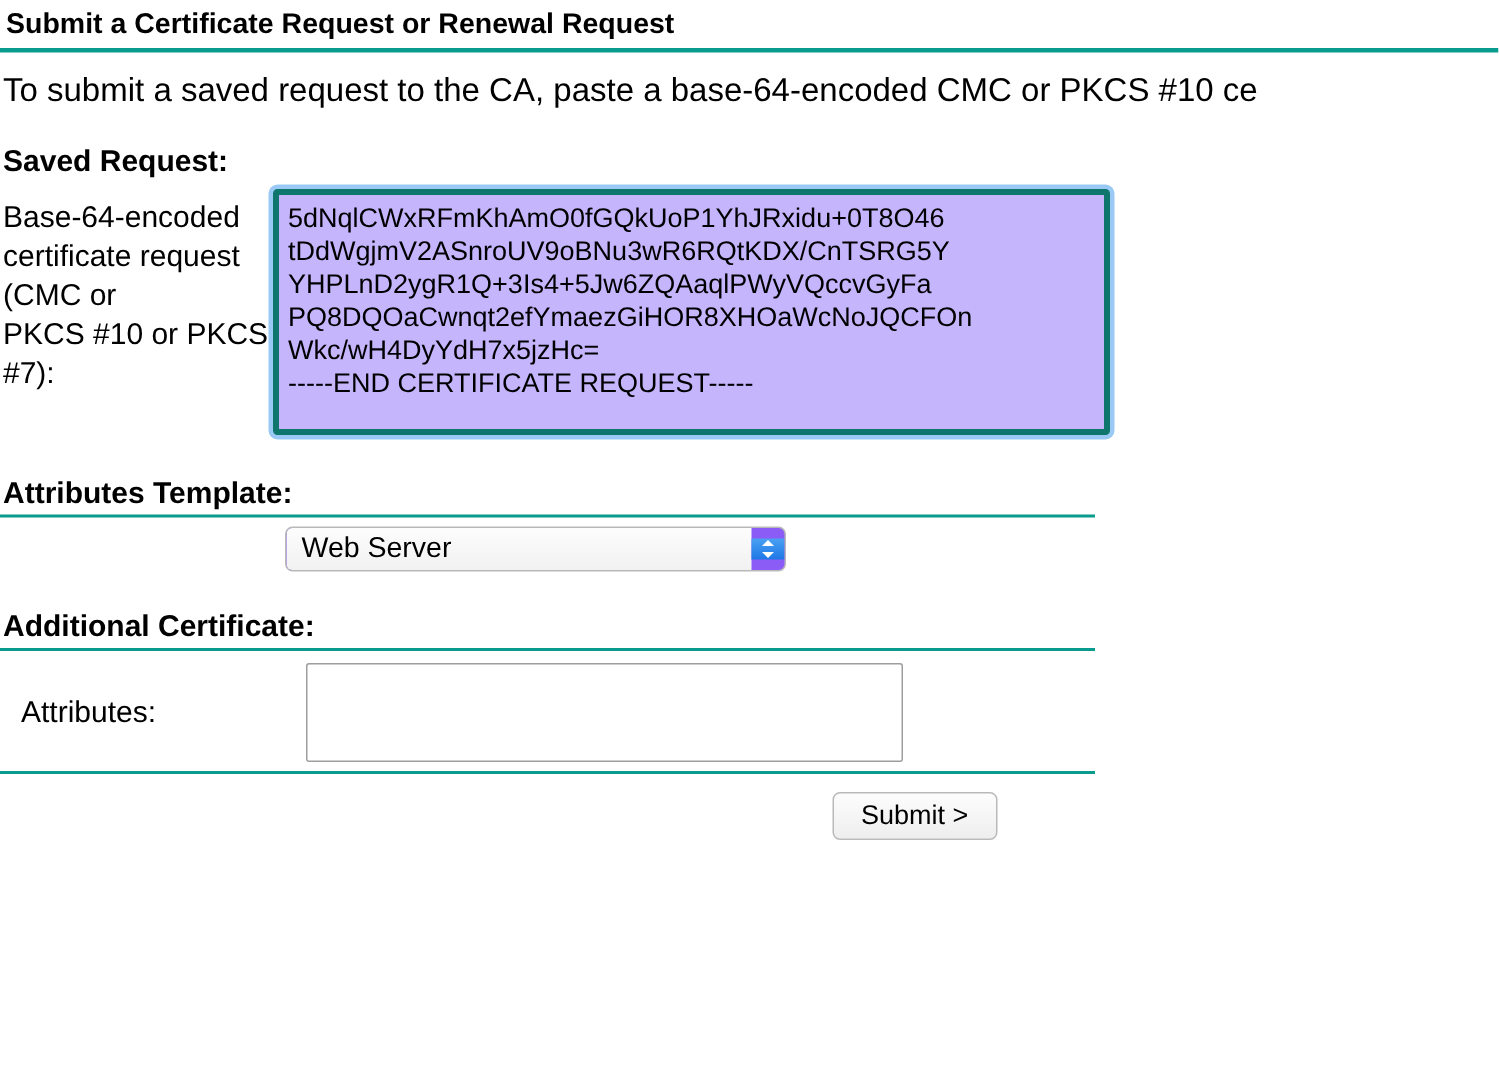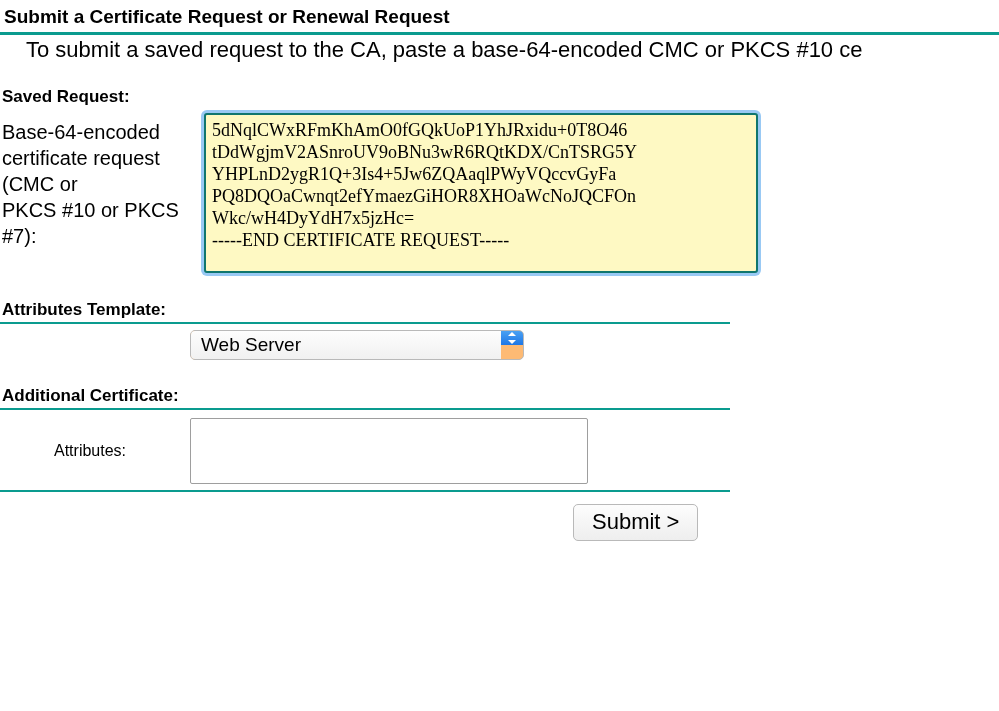--- a/index.html
+++ b/index.html
@@ -28,75 +28,73 @@
     margin: 0;
   }
   .rule-thin {
     border: none;
     border-top: 2px solid #0a9b8f;
     margin: 0;
   }
 
   .intro {
     font-size: 22px;
-    padding: 0 0 0 2px;
+    padding: 10px 0 0 2px;
     line-height: 30px;
     white-space: nowrap;
-    margin-left: 24px;
   }
 
   .section-head {
     font-weight: bold;
-    font-size: 17px;
+    font-size: 20px;
     padding: 22px 0 2px 2px;
   }
 
   .saved-row {
     display: flex;
     align-items: flex-start;
     padding-top: 4px;
-    gap: 22px;
   }
   .saved-label {
     width: 180px;
     font-size: 20px;
     line-height: 26px;
     padding-left: 2px;
     padding-top: 6px;
   }
   .ta-wrap {
     position: relative;
   }
   .main-textarea {
     width: 538px;
     height: 148px;
-    font-family: Liberation Serif, serif;
+    font-family: Liberation Sans, sans-serif;
     font-size: 18px;
     line-height: 22px;
     padding: 4px 6px;
-    border: 2px solid #0f766e;
+    border: 4px solid #0f766e;
     border-radius: 3px;
     box-shadow: 0 0 0 3px #99c9f4;
     outline: none;
     resize: none;
     white-space: pre;
     overflow: auto;
     color: #000;
-    background: #fef9c3;
+    background: #c4b5fd;
   }
 
   .template-row {
     padding: 6px 0 4px 190px;
   }
   .select-wrap {
     display: inline-flex;
-    align-items: flex-start;
+    align-items: center;
     border: 1px solid #b9b9b9;
     border-radius: 5px;
-    background: #fdba74;
+    background: #8b5cf6;
     height: 28px;
     overflow: hidden;
   }
   .select-wrap .sel-text {
     width: 290px;
     padding: 2px 10px;
     font-size: 19px;
     line-height: 24px;
     background: linear-gradient(#fdfdfd, #f1f1f1);
   }
@@ -110,51 +108,50 @@
   }
   .select-wrap .sel-btn svg { display: block; }
 
   .attr-row {
     display: flex;
     align-items: center;
     padding: 8px 0 6px 0;
   }
   .attr-label {
     width: 180px;
-    text-align: center;
-    font-size: 16px;
+    text-align: left;
+    font-size: 20px;
     padding-right: 10px;
-    padding-left: 0;
+    padding-left: 14px;
   }
   .attr-textarea {
     width: 384px;
     height: 56px;
     font-family: Arial, Helvetica, sans-serif;
     font-size: 16px;
     padding: 4px 6px;
     border: 1px solid #9e9e9e;
     border-radius: 2px;
     resize: none;
     background: #fff;
   }
 
   .submit-row {
     display: flex;
     justify-content: flex-start;
     padding: 12px 0 0 555px;
   }
   .submit-btn {
-    font-size: 22px;
+    font-size: 18px;
     padding: 4px 18px 5px 18px;
     border: 1px solid #b9b9b9;
     border-radius: 5px;
     background: linear-gradient(#fdfdfd, #eeeeee);
     cursor: pointer;
     color: #000;
-    margin-left: 18px;
   }
 
   .sect-wrap {
     width: 730px;
   }
 </style>
 </head>
 <body>
 
 <div class="page">

